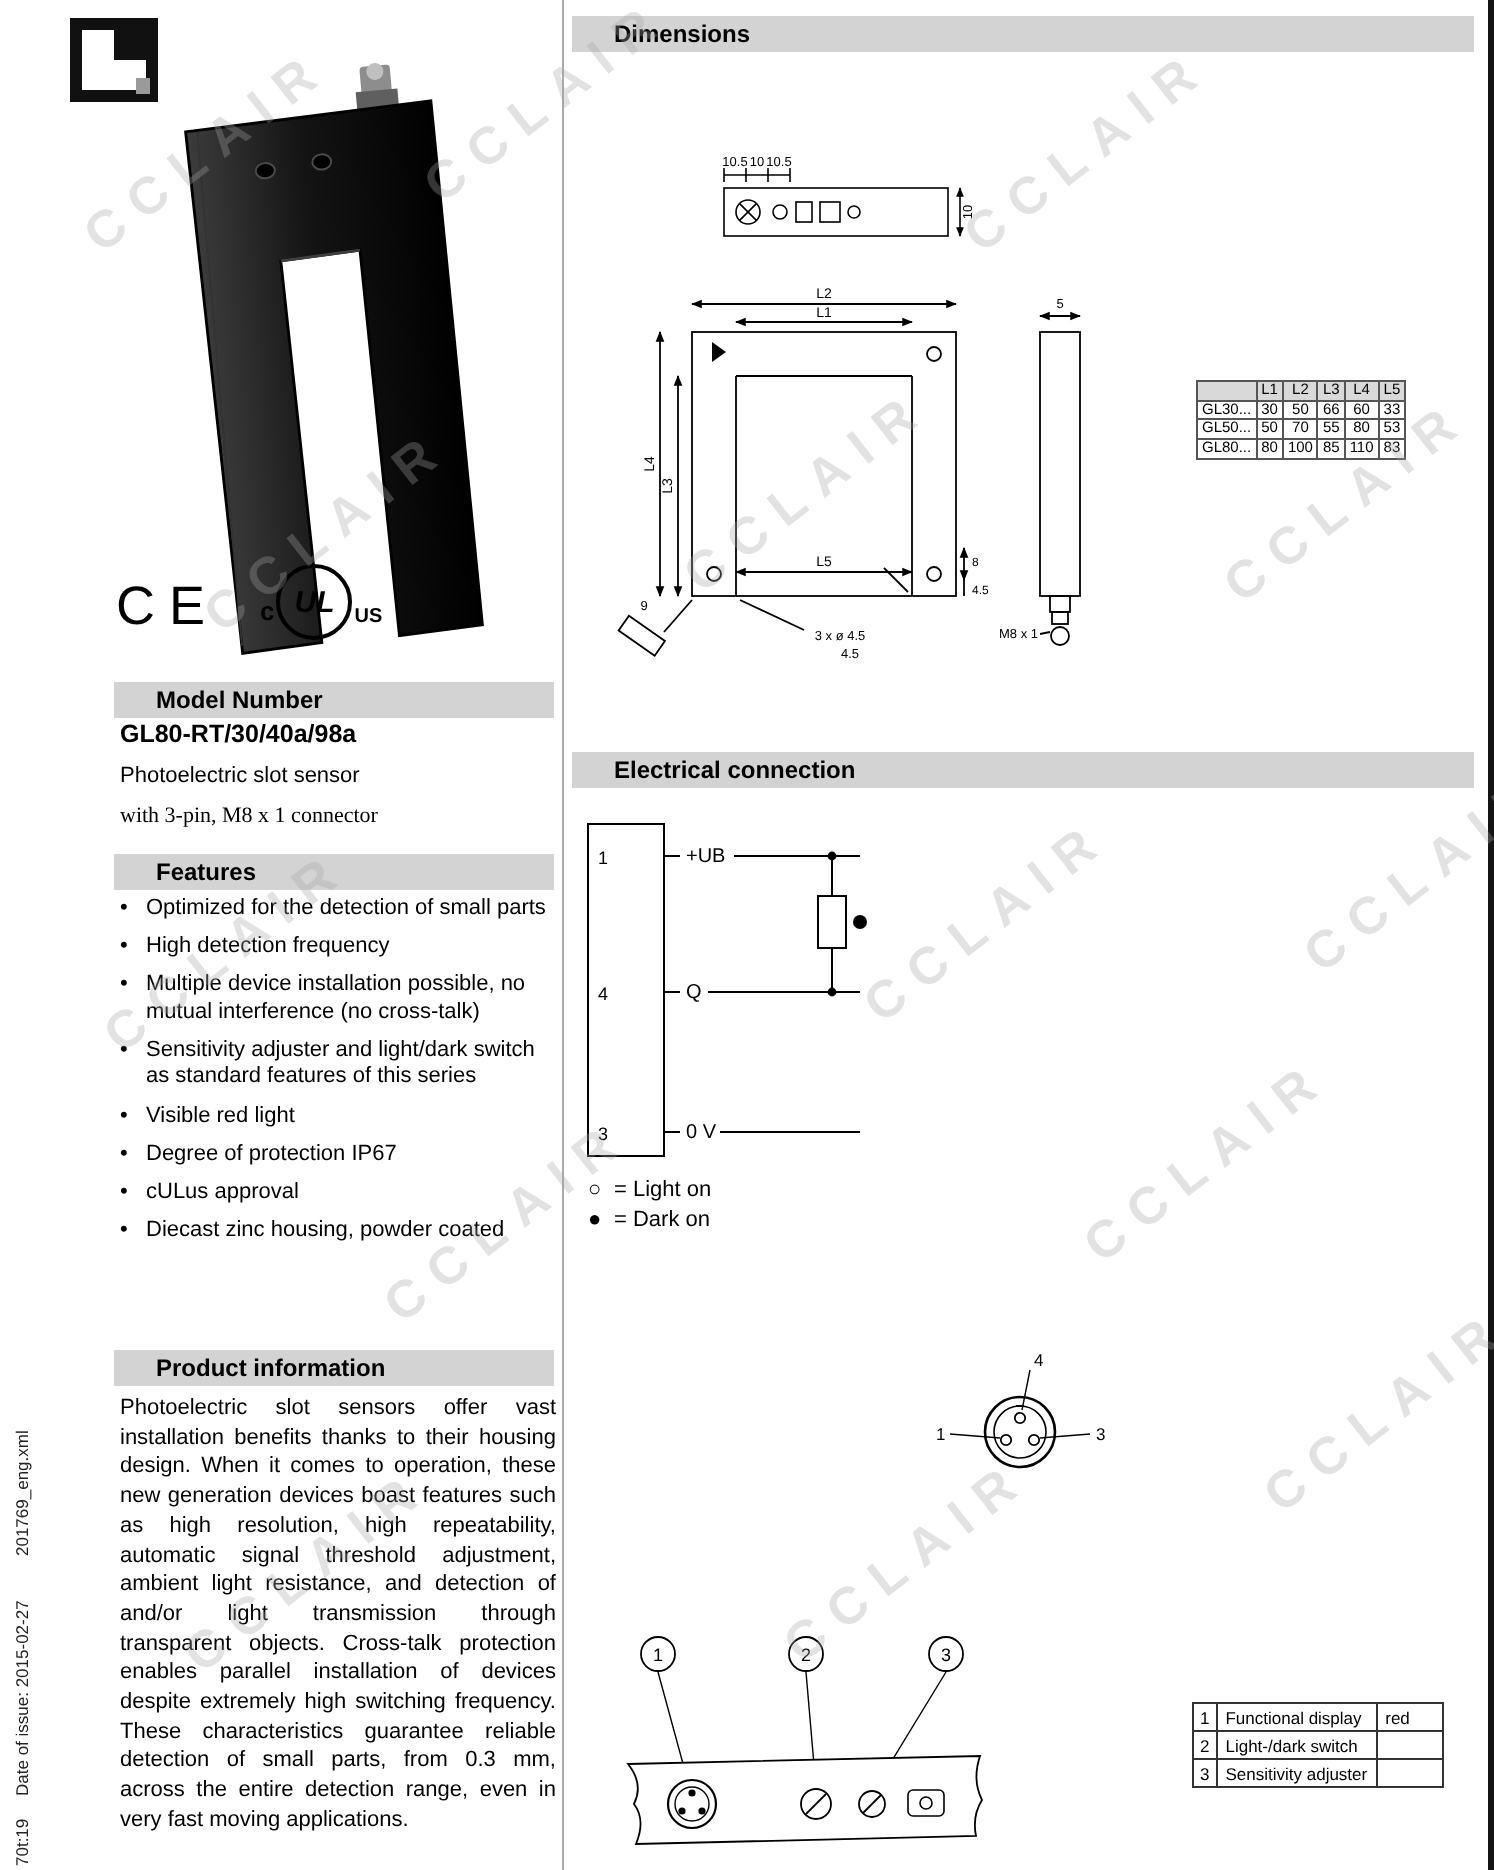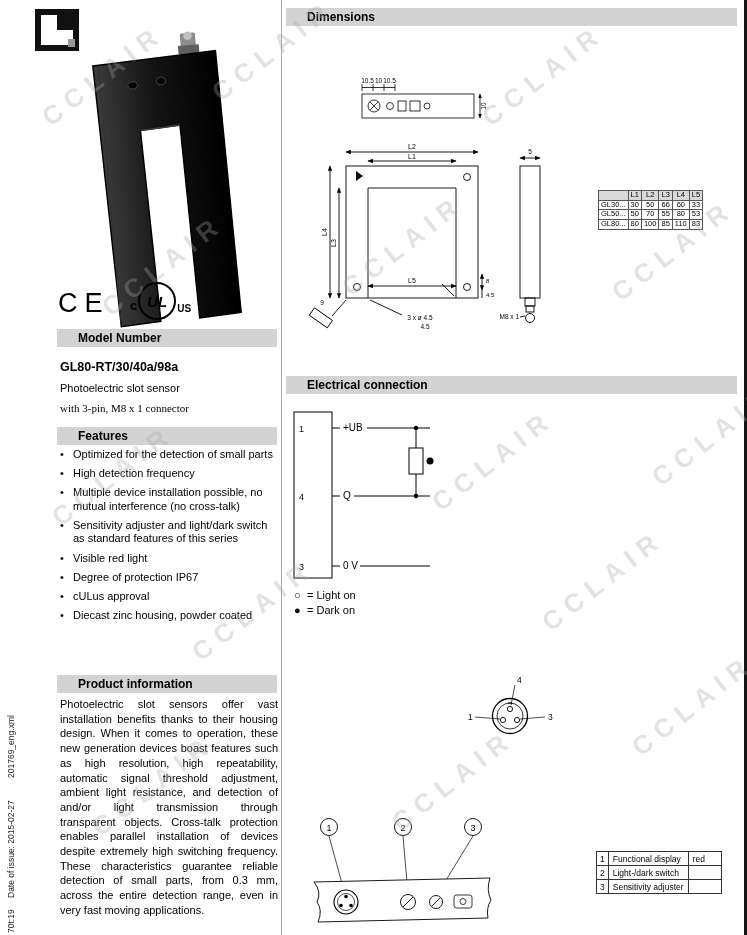--- a/index.html
+++ b/index.html
@@ -89,21 +89,21 @@
 
   <div class="cemark">CE</div>
   <div class="ulmark">
     <span class="c">c</span>
     <span class="circle">
         <span>UL</span>
       </span>
     <span class="us">US</span>
   </div>
 
-  <div class="hbar left-bar" style="top:329px">Model Number</div>
+  <div class="hbar left-bar" style="top:341px">Model Number</div>
   <div class="txt model-number">GL80-RT/30/40a/98a</div>
   <div class="txt subline1">Photoelectric slot sensor</div>
   <div class="txt subline2">with 3-pin, M8 x 1 connector</div>
 
   <div class="hbar left-bar" style="top:427px">Features</div>
   <div class="features">
     <div class="feature">
         <span class="bl">•</span>
         <span>Optimized for the detection of small parts</span>
       </div>

